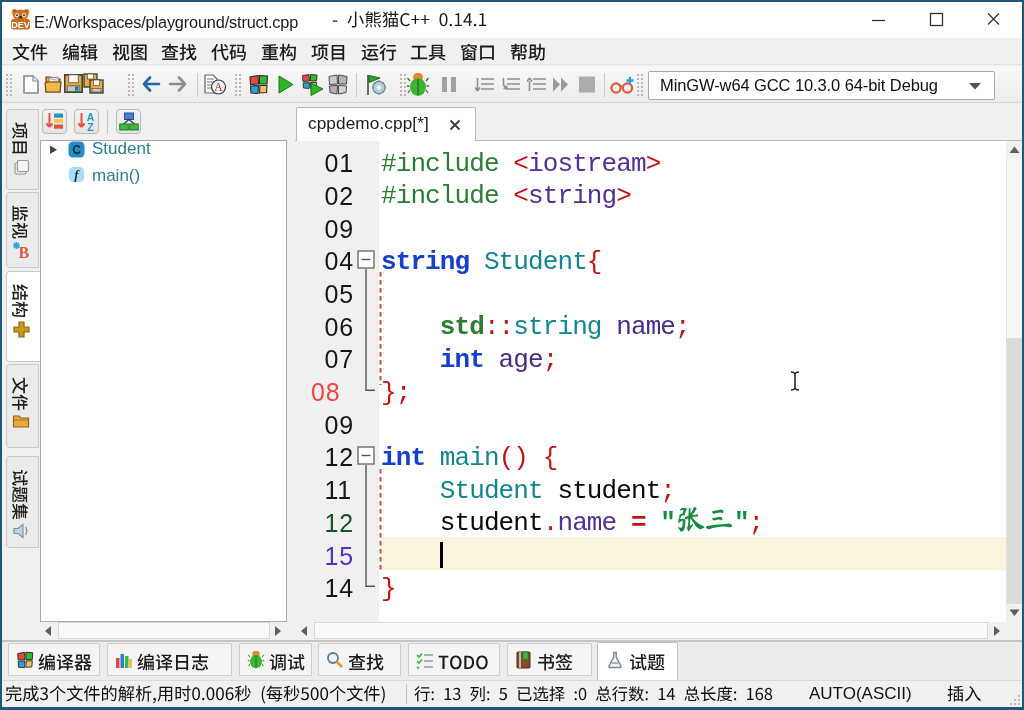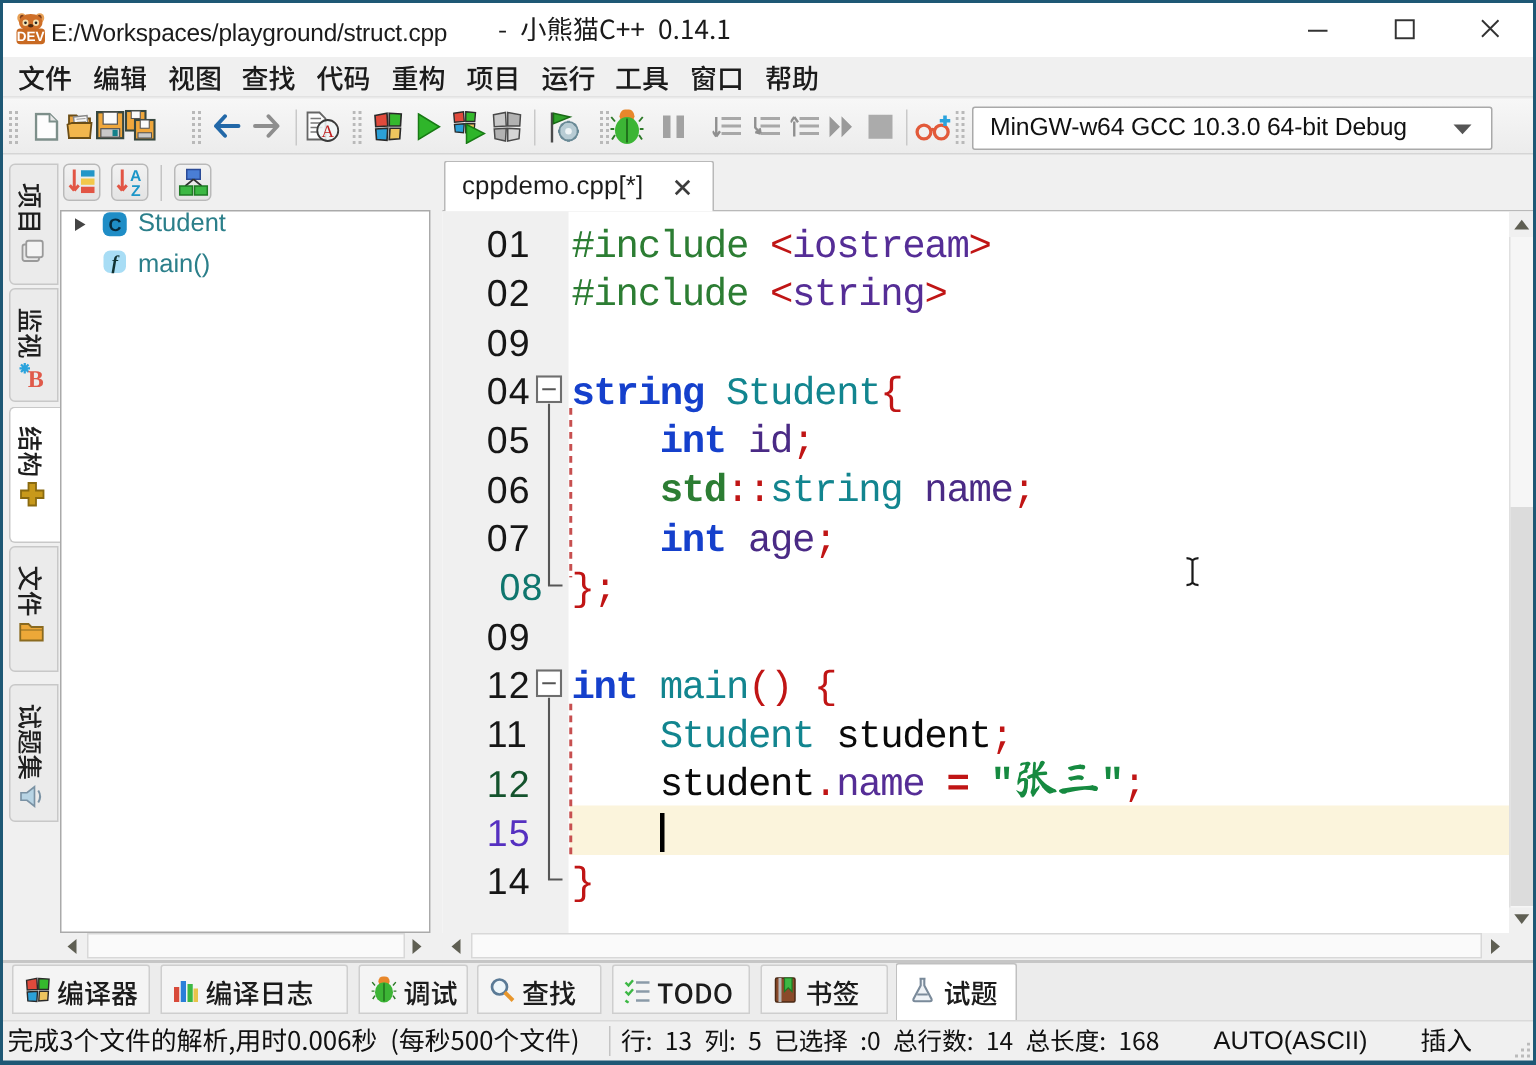--- a/index.html
+++ b/index.html
@@ -375,21 +375,21 @@
     <div style="position:absolute;left:295px;top:141px;width:711px;height:481px;background:#fff"></div>
     <div style="position:absolute;left:295px;top:141px;width:84px;height:481px;background:#f0f0f0"></div>
     <div style="position:absolute;left:380px;top:537.0px;width:626px;height:32.7px;background:#fbf4dc"></div>
     <div style="position:absolute;left:324.5px;top:150.1px;font:normal 25px 'Liberation Sans',sans-serif;color:#161616;letter-spacing:0.8px;white-space:pre;line-height:27px">01</div>
     <div style="position:absolute;left:324.5px;top:182.8px;font:normal 25px 'Liberation Sans',sans-serif;color:#161616;letter-spacing:0.8px;white-space:pre;line-height:27px">02</div>
     <div style="position:absolute;left:324.5px;top:215.5px;font:normal 25px 'Liberation Sans',sans-serif;color:#161616;letter-spacing:0.8px;white-space:pre;line-height:27px">09</div>
     <div style="position:absolute;left:324.5px;top:248.2px;font:normal 25px 'Liberation Sans',sans-serif;color:#161616;letter-spacing:0.8px;white-space:pre;line-height:27px">04</div>
     <div style="position:absolute;left:324.5px;top:280.9px;font:normal 25px 'Liberation Sans',sans-serif;color:#161616;letter-spacing:0.8px;white-space:pre;line-height:27px">05</div>
     <div style="position:absolute;left:324.5px;top:313.6px;font:normal 25px 'Liberation Sans',sans-serif;color:#161616;letter-spacing:0.8px;white-space:pre;line-height:27px">06</div>
     <div style="position:absolute;left:324.5px;top:346.3px;font:normal 25px 'Liberation Sans',sans-serif;color:#161616;letter-spacing:0.8px;white-space:pre;line-height:27px">07</div>
-    <div style="position:absolute;left:333px;top:379.0px;font:normal 25px 'Liberation Sans',sans-serif;color:#0f766e;letter-spacing:0.8px;white-space:pre;line-height:27px">08</div>
+    <div style="position:absolute;left:311px;top:379.0px;font:normal 25px 'Liberation Sans',sans-serif;color:#ef4444;letter-spacing:0.8px;white-space:pre;line-height:27px">08</div>
     <div style="position:absolute;left:324.5px;top:411.70000000000005px;font:normal 25px 'Liberation Sans',sans-serif;color:#161616;letter-spacing:0.8px;white-space:pre;line-height:27px">09</div>
     <div style="position:absolute;left:324.5px;top:444.4px;font:normal 25px 'Liberation Sans',sans-serif;color:#161616;letter-spacing:0.8px;white-space:pre;line-height:27px">12</div>
     <div style="position:absolute;left:324.5px;top:477.1px;font:normal 25px 'Liberation Sans',sans-serif;color:#161616;letter-spacing:0.8px;white-space:pre;line-height:27px">11</div>
     <div style="position:absolute;left:324.5px;top:509.80000000000007px;font:normal 25px 'Liberation Sans',sans-serif;color:#14532d;letter-spacing:0.8px;white-space:pre;line-height:27px">12</div>
     <div style="position:absolute;left:324.5px;top:542.5px;font:normal 25px 'Liberation Sans',sans-serif;color:#5530c0;letter-spacing:0.8px;white-space:pre;line-height:27px">15</div>
     <div style="position:absolute;left:324.5px;top:575.2px;font:normal 25px 'Liberation Sans',sans-serif;color:#161616;letter-spacing:0.8px;white-space:pre;line-height:27px">14</div>
     <svg style="position:absolute;left:357px;top:250.05px;" width="19" height="19" viewBox="0 0 19 19">
       <rect x="1" y="1" width="16" height="17" fill="#fff" stroke="#6e6e6e" stroke-width="1.4"></rect>
       <path d="M 4.5 9.5 L 13.5 9.5" stroke="#555" stroke-width="1.4"></path>
     </svg>
@@ -405,21 +405,20 @@
     </svg>
     <svg style="position:absolute;left:378.5px;top:272.4px" width="3" height="113.1">
       <path d="M 1.5 0 L 1.5 113.1" stroke="#c75050" stroke-width="2" stroke-dasharray="4.5,3.5"></path>
     </svg>
     <svg style="position:absolute;left:378.5px;top:468.6px" width="3" height="101.4">
       <path d="M 1.5 0 L 1.5 101.4" stroke="#c75050" stroke-width="2" stroke-dasharray="4.5,3.5"></path>
     </svg>
     <div style="position:absolute;left:381px;top:149.6px;font-size:26px;font-family:'Liberation Mono',monospace;letter-spacing:-0.9px;line-height:28px;white-space:pre"><span style="color:#2c7d33;">#include </span><span style="color:#c01515;">&lt;</span><span style="color:#552d96;">iostream</span><span style="color:#c01515;">&gt;</span></div>
     <div style="position:absolute;left:381px;top:182.3px;font-size:26px;font-family:'Liberation Mono',monospace;letter-spacing:-0.9px;line-height:28px;white-space:pre"><span style="color:#2c7d33;">#include </span><span style="color:#c01515;">&lt;</span><span style="color:#552d96;">string</span><span style="color:#c01515;">&gt;</span></div>
     <div style="position:absolute;left:381px;top:247.7px;font-size:26px;font-family:'Liberation Mono',monospace;letter-spacing:-0.9px;line-height:28px;white-space:pre"><span style="color:#1540cc;font-weight:bold;">string</span><span style="color:#0a0a0a;"> </span><span style="color:#12858f;">Student</span><span style="color:#c01515;">{</span></div>
-    <div style="position:absolute;left:381px;top:280.4px;font-size:26px;font-family:'Liberation Mono',monospace;letter-spacing:-0.9px;line-height:28px;white-space:pre"><span style="color:#0a0a0a;">    </span><span style="color:#1540cc;font-weight:bold;">int</span><span style="color:#4a2a85;"> id</span><span style="color:#c01515;">;</span></div>
     <div style="position:absolute;left:381px;top:313.1px;font-size:26px;font-family:'Liberation Mono',monospace;letter-spacing:-0.9px;line-height:28px;white-space:pre"><span style="color:#0a0a0a;">    </span><span style="color:#2c7d33;font-weight:bold;">std</span><span style="color:#c01515;">::</span><span style="color:#12858f;">string</span><span style="color:#4a2a85;"> name</span><span style="color:#c01515;">;</span></div>
     <div style="position:absolute;left:381px;top:345.8px;font-size:26px;font-family:'Liberation Mono',monospace;letter-spacing:-0.9px;line-height:28px;white-space:pre"><span style="color:#0a0a0a;">    </span><span style="color:#1540cc;font-weight:bold;">int</span><span style="color:#4a2a85;"> age</span><span style="color:#c01515;">;</span></div>
     <div style="position:absolute;left:381px;top:378.5px;font-size:26px;font-family:'Liberation Mono',monospace;letter-spacing:-0.9px;line-height:28px;white-space:pre"><span style="color:#c01515;">}</span><span style="color:#c01515;">;</span></div>
     <div style="position:absolute;left:381px;top:443.9px;font-size:26px;font-family:'Liberation Mono',monospace;letter-spacing:-0.9px;line-height:28px;white-space:pre"><span style="color:#1540cc;font-weight:bold;">int</span><span style="color:#0a0a0a;"> </span><span style="color:#12858f;">main</span><span style="color:#c01515;">()</span><span style="color:#0a0a0a;"> </span><span style="color:#c01515;">{</span></div>
     <div style="position:absolute;left:381px;top:476.6px;font-size:26px;font-family:'Liberation Mono',monospace;letter-spacing:-0.9px;line-height:28px;white-space:pre"><span style="color:#0a0a0a;">    </span><span style="color:#12858f;">Student</span><span style="color:#0a0a0a;"> student</span><span style="color:#c01515;">;</span></div>
     <div style="position:absolute;left:381px;top:509.30000000000007px;font-size:26px;font-family:'Liberation Mono',monospace;letter-spacing:-0.9px;line-height:28px;white-space:pre"><span style="color:#0a0a0a;">    student</span><span style="color:#c01515;">.</span><span style="color:#552d96;">name</span><span style="color:#0a0a0a;"> </span><span style="color:#c01515;font-weight:bold;">=</span><span style="color:#0a0a0a;"> </span><span style="color:#168a40;font-weight:bold;">"</span><span style="color:#0a0a0a;">    </span><span style="color:#168a40;font-weight:bold;">"</span><span style="color:#c01515;">;</span></div>
     <div style="position:absolute;left:381px;top:574.7px;font-size:26px;font-family:'Liberation Mono',monospace;letter-spacing:-0.9px;line-height:28px;white-space:pre"><span style="color:#c01515;">}</span></div>
     <svg style="position:absolute;left:676px;top:498px" width="58" height="40" viewBox="0 -32 58 40">
       <path d="M10.6 -21.6Q11.1 -21.3 11.0 -20.9Q10.9 -20.4 10.2 -19.5Q9.7 -18.9 9.8 -18.5Q9.8 -18.2 9.8 -18.1Q9.7 -17.9 9.4 -17.6Q8.5 -16.9 8.9 -16.6Q9.1 -16.5 9.1 -15.9Q9.1 -15.3 8.9 -15.0Q8.6 -14.8 8.0 -14.8Q7.2 -14.8 6.2 -14.4Q5.2 -13.9 5.1 -13.5Q5.0 -13.3 4.8 -13.1Q4.7 -12.9 4.5 -12.3Q4.3 -11.8 4.2 -11.3Q4.2 -10.9 4.3 -10.8Q4.3 -10.8 5.0 -11.1Q5.9 -11.5 7.1 -11.3Q8.3 -11.2 8.9 -10.7Q9.3 -10.3 9.4 -9.7Q9.4 -9.1 9.3 -7.2Q9.2 -5.2 9.2 -4.9Q9.1 -4.4 8.9 -3.7Q8.7 -1.7 8.2 -0.8Q8.0 -0.3 7.5 0.4Q6.9 1.2 6.7 1.3Q6.4 1.5 5.8 1.6Q5.2 1.7 5.1 1.6Q4.9 1.5 4.6 1.5Q4.3 1.4 4.3 1.1Q4.3 0.9 4.2 0.7Q4.0 0.6 4.0 0.4Q4.0 0.2 3.5 -0.3Q3.0 -0.8 2.9 -1.1Q2.8 -1.4 2.1 -2.2Q1.5 -2.9 1.5 -3.1Q1.5 -3.5 2.3 -2.9Q2.4 -2.9 2.5 -2.8Q3.1 -2.4 3.8 -2.2Q4.6 -2.1 5.0 -2.2Q5.3 -2.2 5.5 -2.5Q6.7 -3.7 6.8 -7.1Q6.8 -7.3 6.8 -7.7Q6.8 -9.0 6.7 -9.2Q6.6 -9.4 6.4 -9.3Q6.3 -9.3 6.2 -9.3Q5.4 -9.2 4.6 -8.6Q3.8 -8.0 3.3 -7.3Q3.1 -6.9 2.8 -6.8Q2.6 -6.6 2.4 -6.9Q2.3 -7.0 2.3 -8.2Q2.3 -9.4 2.5 -10.0Q3.3 -12.5 3.4 -14.3Q3.5 -15.0 3.7 -15.2Q3.9 -15.4 5.0 -15.9Q6.3 -16.4 6.5 -16.6Q6.7 -16.8 6.9 -17.4Q7.1 -18.2 7.3 -18.9Q7.8 -20.2 7.5 -20.3Q7.2 -20.3 6.4 -20.1Q5.5 -19.9 5.2 -19.6Q4.9 -19.4 4.6 -19.4Q4.4 -19.4 4.3 -19.7Q4.1 -19.9 4.1 -20.2Q4.1 -20.4 4.3 -20.8Q4.6 -21.2 4.8 -21.3Q5.1 -21.5 6.0 -21.7Q6.9 -21.9 7.6 -21.9Q8.4 -21.9 8.6 -22.1Q8.9 -22.2 9.5 -22.1Q10.1 -22.0 10.6 -21.6ZM19.5 -22.6Q19.9 -22.4 20.3 -22.1Q20.6 -21.8 20.6 -21.6Q20.6 -21.1 19.7 -19.9Q19.3 -19.3 18.9 -18.6Q18.5 -17.9 17.2 -16.5L15.8 -15.1L16.6 -15.3Q18.7 -15.4 20.6 -15.6Q21.5 -15.7 21.8 -15.5Q22.1 -15.3 22.1 -14.6Q22.2 -13.9 22.0 -13.6Q21.7 -13.4 20.8 -13.4Q18.4 -13.4 17.4 -13.2Q16.3 -13.1 16.2 -12.9Q16.1 -12.8 16.5 -12.3Q17.3 -11.2 18.8 -9.7Q20.3 -8.1 20.7 -7.9L21.4 -7.3Q22.0 -6.9 22.0 -6.9Q22.1 -6.8 22.9 -6.3Q23.6 -5.8 23.7 -5.8Q23.8 -5.8 24.4 -5.3Q25.1 -4.9 25.6 -4.7L26.6 -4.2Q27.1 -4.0 27.2 -4.0Q27.3 -4.0 27.7 -3.6Q28.1 -3.1 28.3 -2.8Q28.5 -2.5 28.5 -2.4Q28.5 -2.3 28.3 -2.2Q28.1 -2.0 26.3 -1.6Q25.6 -1.3 25.0 -1.1Q23.7 -0.6 23.2 -1.1Q23.0 -1.4 22.9 -1.4Q22.7 -1.4 21.9 -2.0Q21.1 -2.5 20.6 -3.1Q20.0 -3.7 19.4 -4.5Q18.7 -5.3 18.7 -5.4Q18.7 -5.5 18.1 -6.3Q17.6 -7.1 17.6 -7.2Q17.6 -7.2 16.9 -8.0Q16.1 -9.1 15.1 -10.8Q15.0 -11.1 14.8 -11.2Q14.7 -11.4 14.6 -11.5Q14.5 -11.6 14.5 -11.5Q14.2 -11.3 14.1 -7.3Q14.1 -5.0 13.9 -4.5Q13.8 -4.3 13.8 -4.2Q13.8 -4.0 13.8 -4.0Q13.8 -3.9 13.8 -3.9Q13.9 -3.9 14.6 -4.5Q15.4 -5.1 15.9 -5.5Q16.3 -5.9 16.5 -6.1Q16.8 -6.3 16.9 -6.3Q17.1 -6.2 17.1 -6.0Q17.1 -5.8 17.0 -5.3Q16.9 -4.1 15.6 -2.7Q15.2 -2.2 14.8 -1.5Q14.4 -0.8 14.1 -0.4Q13.7 -0.1 13.5 0.5Q13.2 1.4 12.5 1.2Q12.3 1.1 12.0 0.8Q11.8 0.5 11.8 0.1Q11.8 0.0 11.6 -0.6Q11.3 -1.1 11.2 -1.2Q11.0 -1.3 11.1 -1.9Q11.1 -2.6 11.2 -2.7Q11.5 -3.0 12.0 -5.1Q12.2 -6.0 12.3 -8.7Q12.3 -11.5 12.1 -11.5Q11.7 -11.7 11.0 -11.1Q10.6 -10.7 10.0 -10.7Q9.5 -10.7 9.1 -11.1Q8.8 -11.3 8.7 -11.4Q8.7 -11.5 8.8 -12.0Q8.8 -12.6 9.2 -12.8Q10.3 -13.6 11.5 -13.9Q12.2 -14.0 12.3 -14.2Q12.4 -14.3 12.6 -17.7Q12.7 -20.5 12.8 -21.3Q13.0 -22.1 13.4 -22.1Q14.1 -22.1 14.5 -21.6Q14.7 -21.3 14.5 -19.9Q14.5 -19.1 14.5 -18.3Q14.4 -17.5 14.4 -17.0Q14.5 -16.6 14.5 -16.6Q14.7 -16.6 15.3 -17.4Q15.9 -18.3 15.9 -18.4Q15.9 -18.7 16.1 -18.7Q16.3 -18.9 16.9 -20.4Q17.3 -21.8 17.6 -22.2Q17.9 -22.6 18.3 -22.7Q18.7 -22.9 18.9 -22.9Q19.0 -22.9 19.5 -22.6Z M53.0 -6.4Q53.5 -6.1 54.0 -6.1Q55.1 -5.9 55.5 -5.5Q56.0 -5.1 56.0 -4.3Q56.0 -3.9 55.6 -3.4Q55.3 -2.8 55.0 -2.7Q54.7 -2.6 53.8 -2.7Q52.8 -2.9 52.6 -3.0Q52.5 -3.1 50.2 -3.3Q47.9 -3.6 46.8 -3.5Q45.7 -3.3 44.2 -3.2Q41.5 -3.0 36.8 -1.9Q35.7 -1.6 35.6 -1.6Q35.4 -1.6 34.8 -1.2Q34.1 -0.8 33.1 -0.8Q32.4 -0.8 32.2 -0.8Q31.9 -0.9 31.4 -1.3Q30.6 -1.8 30.5 -1.8Q30.4 -1.8 30.2 -2.1Q30.1 -2.3 30.0 -2.7Q29.9 -3.0 30.4 -3.5Q30.8 -3.8 31.1 -3.9Q31.4 -4.0 32.4 -4.3Q39.6 -5.6 46.1 -5.8Q51.6 -6.1 51.9 -6.5Q52.1 -6.6 52.3 -6.6Q52.5 -6.6 53.0 -6.4ZM45.9 -12.5Q46.5 -12.0 46.6 -11.6Q46.6 -11.2 46.2 -10.7Q45.8 -10.3 45.7 -10.1Q45.3 -9.6 44.2 -10.2Q43.6 -10.4 42.5 -10.4Q41.3 -10.3 40.0 -10.0Q38.8 -9.7 38.6 -9.6Q38.4 -9.4 38.2 -9.4Q38.0 -9.4 37.4 -9.8Q36.9 -10.1 36.7 -10.3Q36.5 -10.5 36.3 -10.9Q36.0 -11.5 36.3 -11.7Q36.7 -12.0 40.2 -12.6Q42.2 -12.9 42.5 -13.1Q42.8 -13.2 43.7 -13.1Q44.5 -13.0 44.9 -13.0Q45.3 -13.0 45.9 -12.5ZM47.0 -19.8Q47.5 -19.5 47.5 -18.6Q47.4 -17.7 46.9 -17.3Q46.6 -17.0 46.4 -17.0Q46.1 -17.0 45.5 -17.2Q44.5 -17.5 42.7 -17.3Q41.0 -17.2 39.6 -16.7Q38.4 -16.2 38.0 -16.2Q37.8 -16.2 37.3 -16.6Q36.7 -17.1 36.6 -17.1Q36.2 -17.1 36.1 -18.0L36.1 -18.5L37.7 -19.0Q40.1 -19.7 42.3 -20.0Q43.5 -20.1 43.8 -20.3Q44.1 -20.5 44.4 -20.4Q44.7 -20.3 45.7 -20.2Q46.8 -20.0 47.0 -19.8Z" fill="#168a40"></path>
     </svg>

